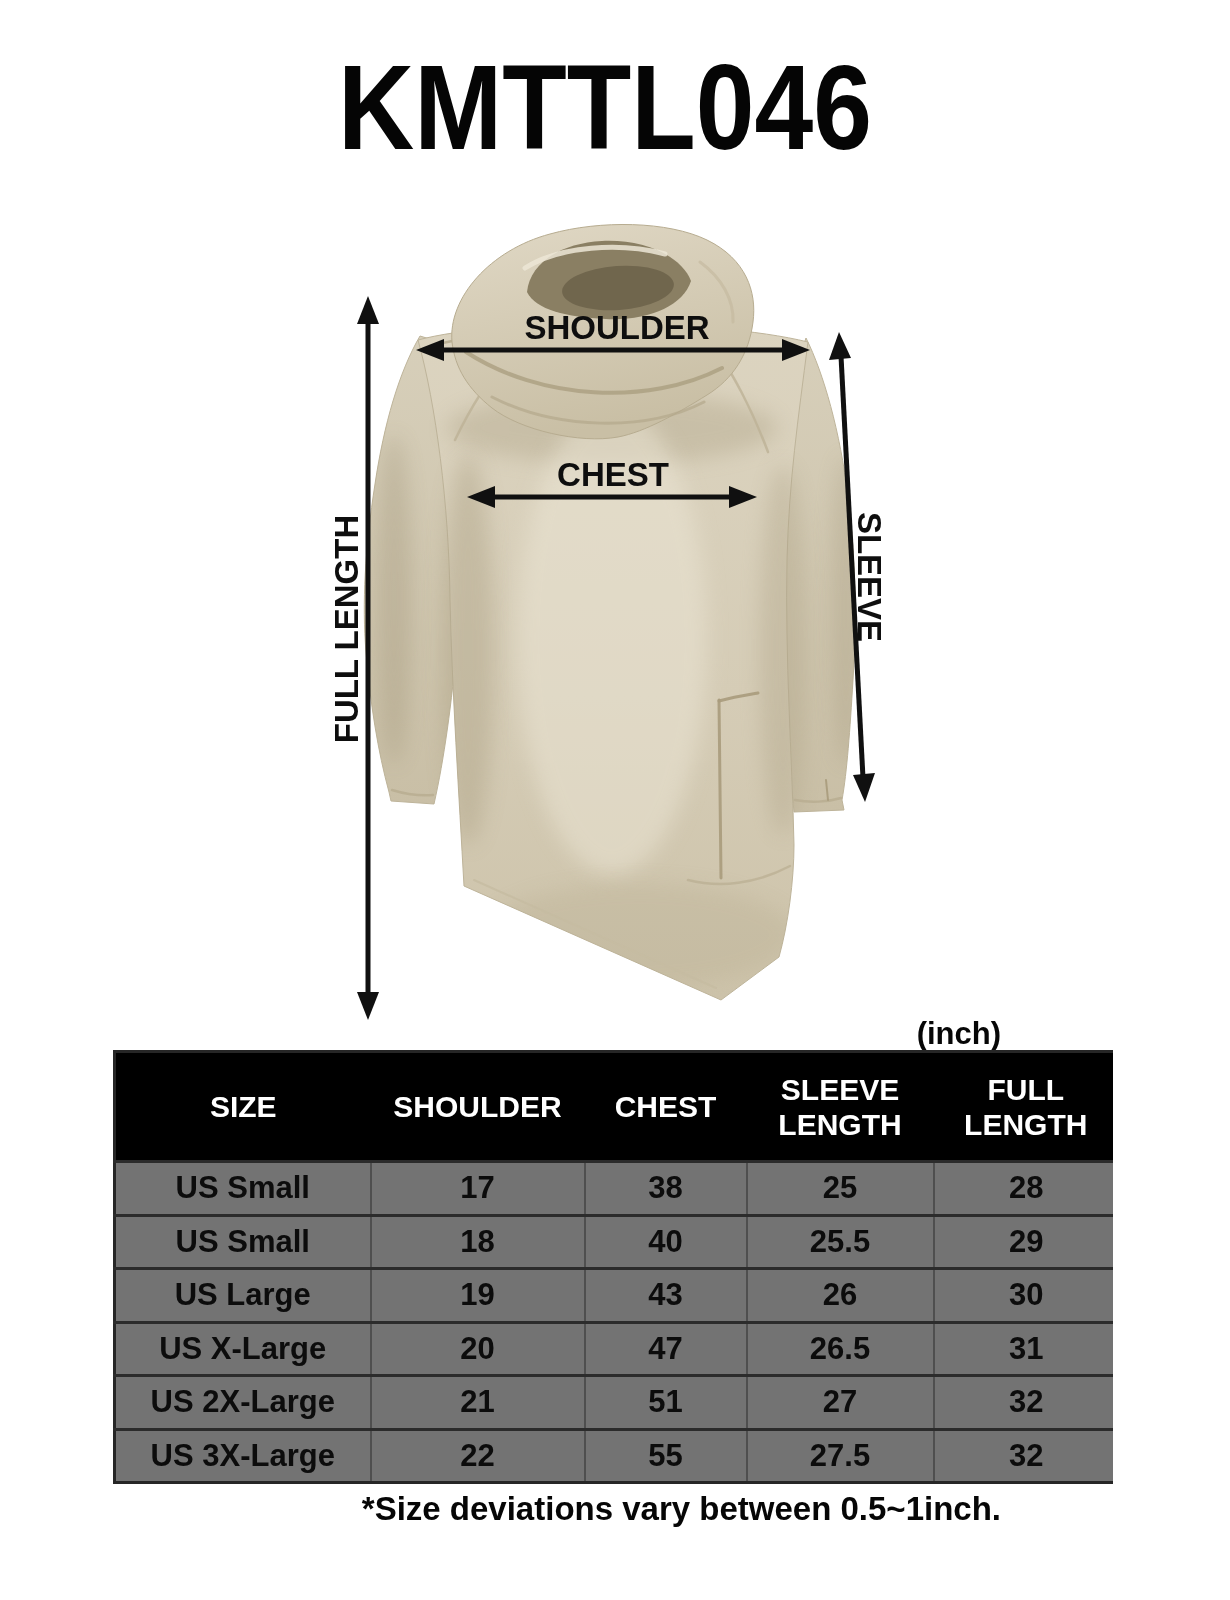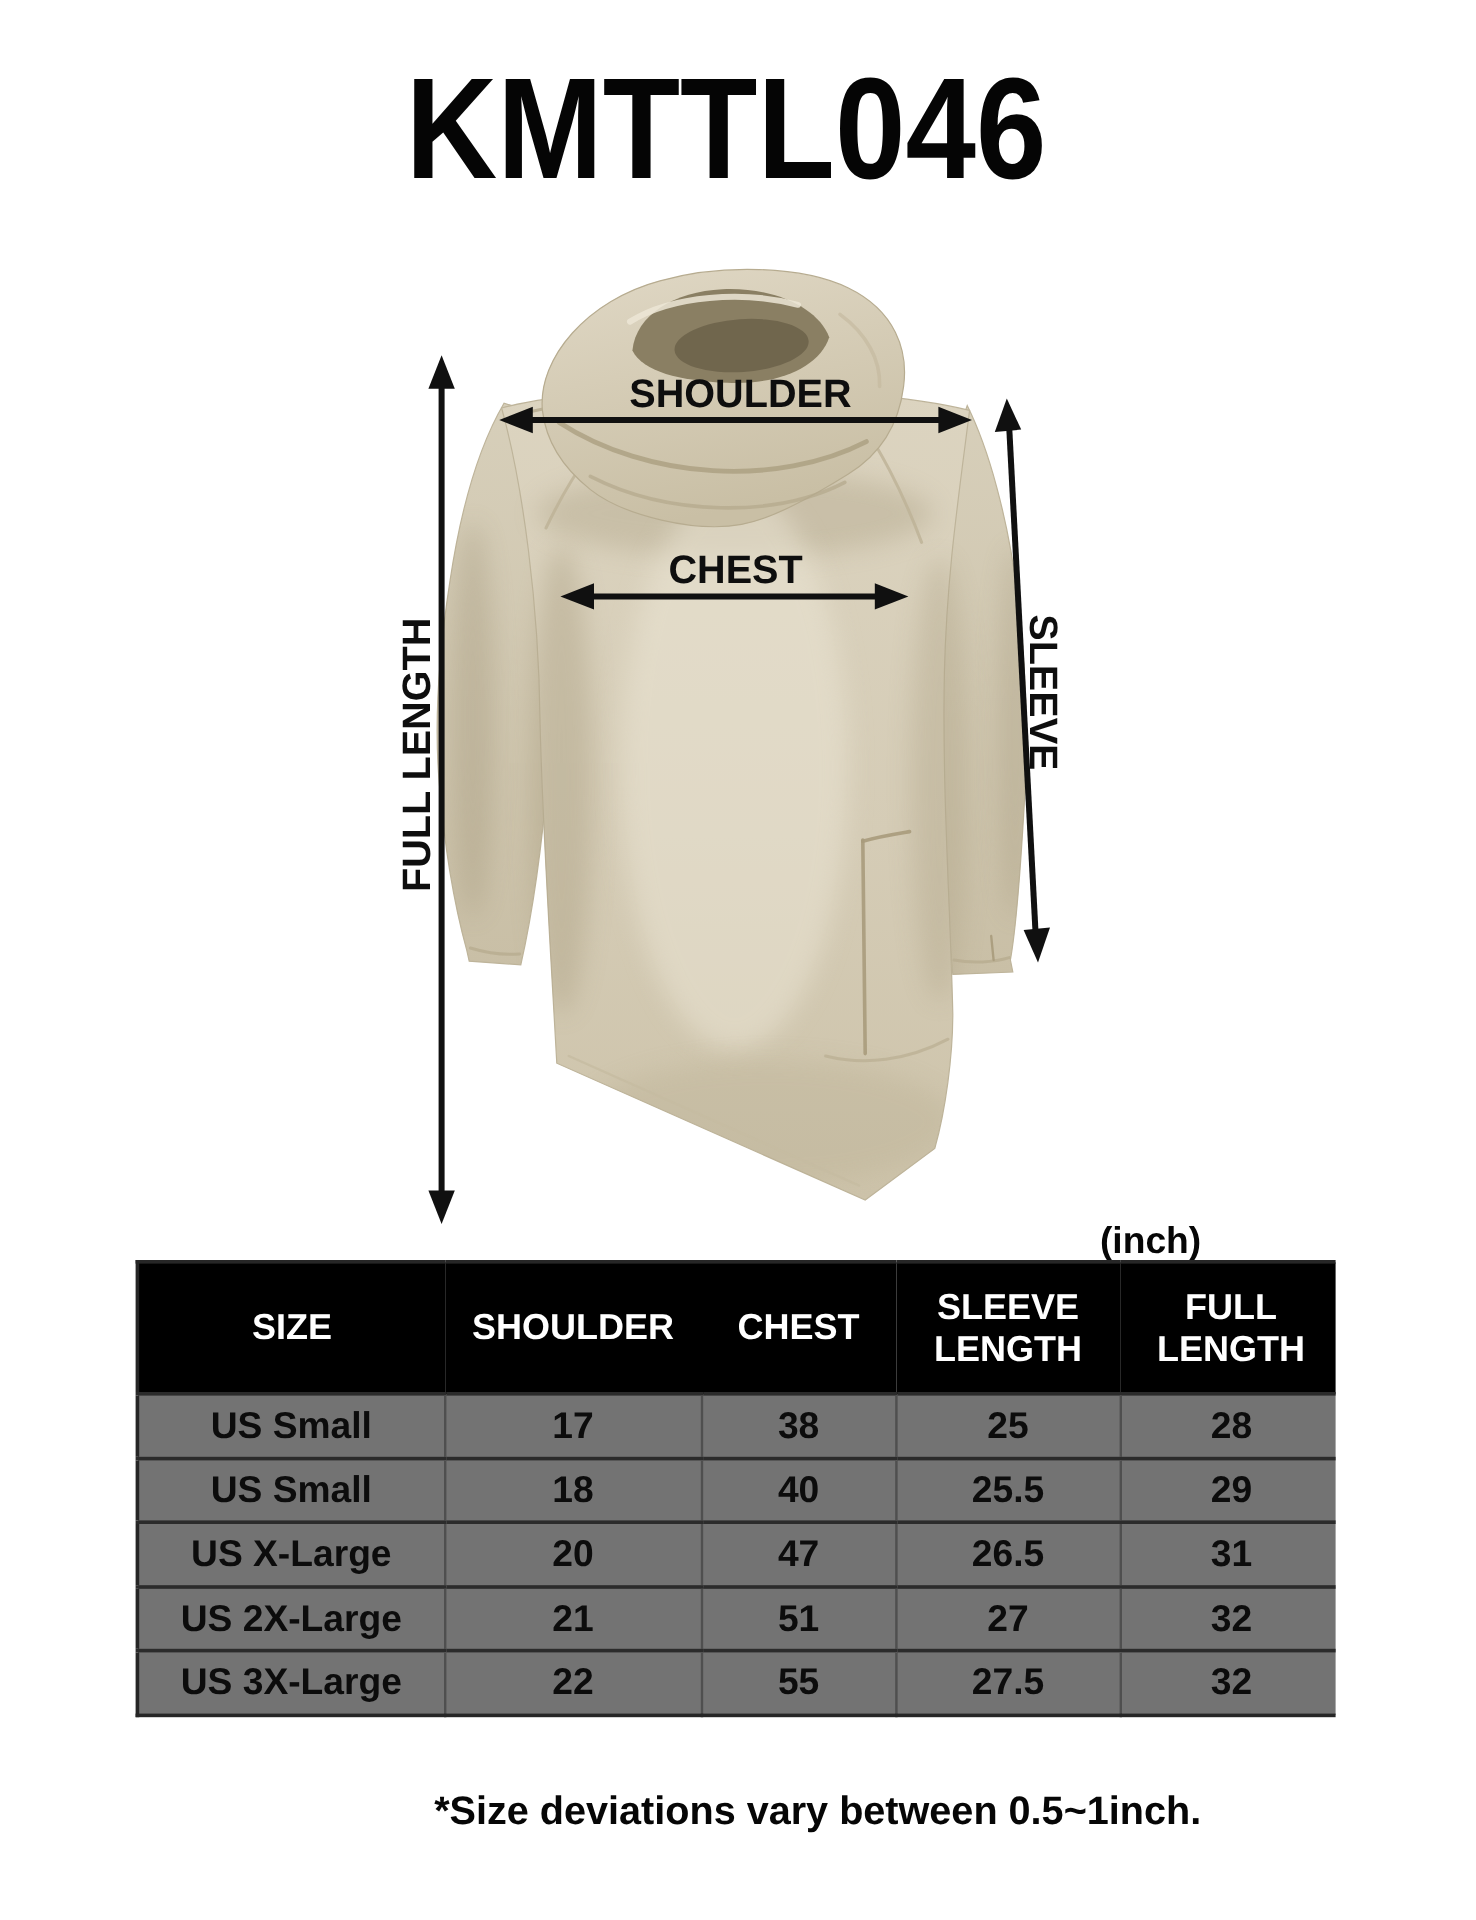--- a/index.html
+++ b/index.html
@@ -186,20 +186,27 @@
         <td>28</td>
       </tr>
       <tr>
         <td>US Small</td>
         <td>18</td>
         <td>40</td>
         <td>25.5</td>
         <td>29</td>
       </tr>
       <tr>
+        <td>US Large</td>
+        <td>19</td>
+        <td>43</td>
+        <td>26</td>
+        <td>30</td>
+      </tr>
+      <tr>
         <td>US X-Large</td>
         <td>20</td>
         <td>47</td>
         <td>26.5</td>
         <td>31</td>
       </tr>
       <tr>
         <td>US 2X-Large</td>
         <td>21</td>
         <td>51</td>

